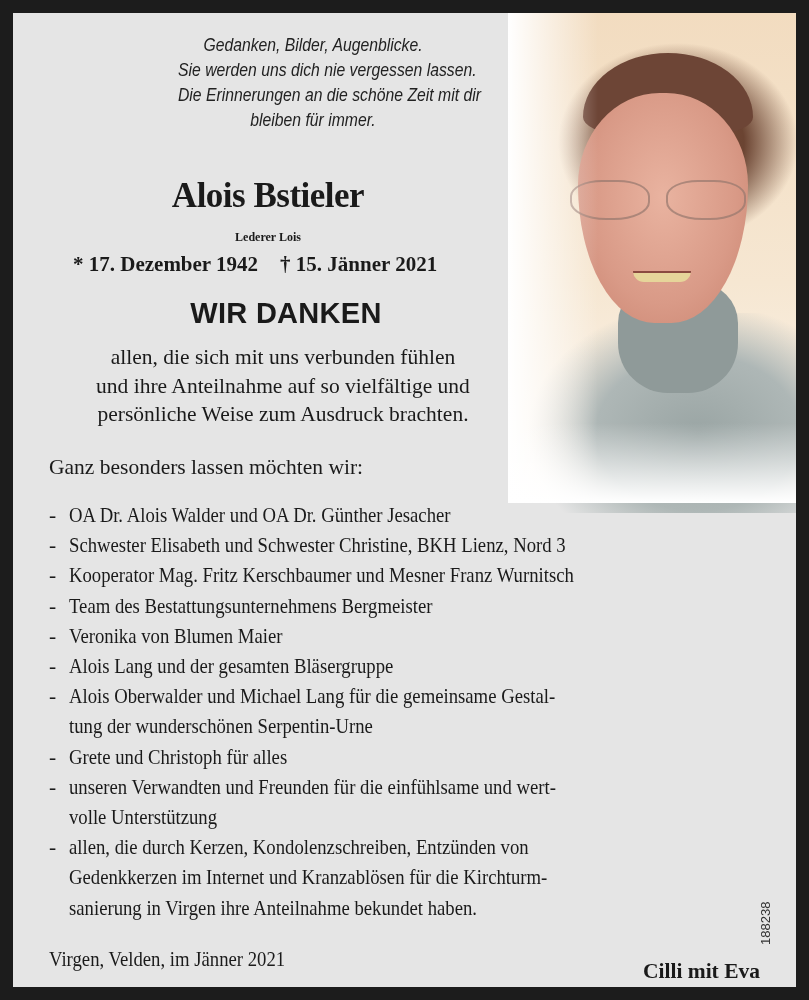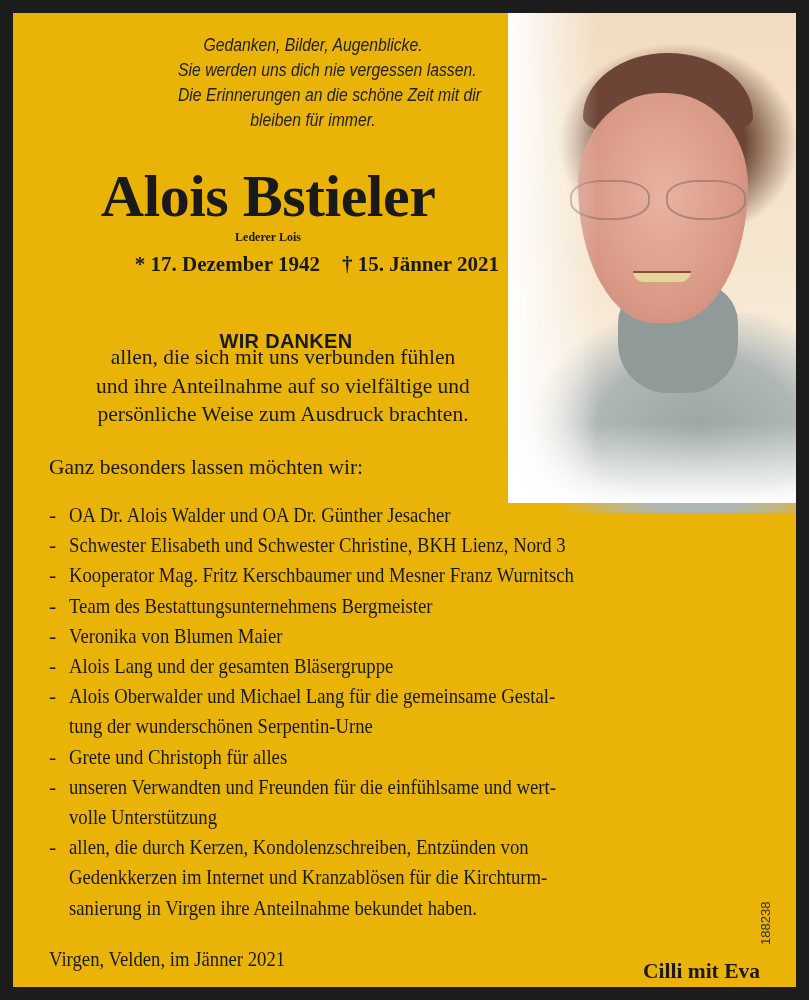--- a/index.html
+++ b/index.html
@@ -6,21 +6,21 @@
   body {
     width: 809px; height: 1000px;
     background: #1c1c1c;
     position: relative;
     overflow: hidden;
   }
   .card {
     position: absolute;
     left: 13px; top: 13px;
     width: 783px; height: 974px;
-    background: #eab308;
+    background: #e5e5e5;
     overflow: hidden;
   }
   .photo {
     position: absolute;
     left: 495px; top: 0;
     width: 288px; height: 490px;
     background:
       radial-gradient(ellipse 120px 100px at 170px 130px, #7a4a36 0%, #6b4432 55%, rgba(107,68,50,0) 100%),
       linear-gradient(180deg, #f2dcc0 0%, #f6e7d2 55%, #fbf5ee 100%);
   }
@@ -66,38 +66,38 @@
     font-family: "Liberation Sans", sans-serif;
     font-style: italic; font-size: 17.5px; line-height: 25px;
     color: #222; text-align: center;
     transform: scaleX(0.9); transform-origin: center top;
   }
   .poem div { white-space: nowrap; }
   .name {
     position: absolute; left: 60px; top: 155px; width: 390px;
     text-align: center;
     font-family: "Liberation Serif", serif; font-weight: bold;
-    font-size: 60px; line-height: 56px; color: #1a1a1a;
+    font-size: 35px; line-height: 56px; color: #1a1a1a;
     letter-spacing: -0.5px;
   }
   .nickname {
     position: absolute; left: 60px; top: 212px; width: 390px; text-align: center;
     font-family: "Liberation Serif", serif; font-weight: bold;
     font-size: 12px; line-height: 24px; color: #1a1a1a;
   }
   .dates {
-    position: absolute; left: 60px; top: 238px; width: 426px; text-align: right;
+    position: absolute; left: 60px; top: 238px; width: 426px; text-align: left;
     font-family: "Liberation Serif", serif; font-weight: bold;
     font-size: 21px; line-height: 26px; color: #1a1a1a; white-space: nowrap;
   }
   .dates .gap { display: inline-block; width: 22px; }
   .thanks-heading {
     position: absolute; left: 60px; top: 286px; width: 426px; text-align: center;
     font-family: "Liberation Sans", sans-serif; font-weight: bold;
-    font-size: 20px; line-height: 28px; color: #1a1a1a; letter-spacing: 0.3px; margin-top: 28px;
+    font-size: 29px; line-height: 28px; color: #1a1a1a; letter-spacing: 0.3px;
   }
   .intro {
     position: absolute; left: 40px; top: 330px; width: 460px; text-align: center;
     font-family: "Liberation Serif", serif;
     font-size: 21.5px; line-height: 28.5px; color: #1a1a1a;
   }
   .intro div { white-space: nowrap; }
   .lead {
     position: absolute; left: 36px; top: 440px;
     font-family: "Liberation Serif", serif;

